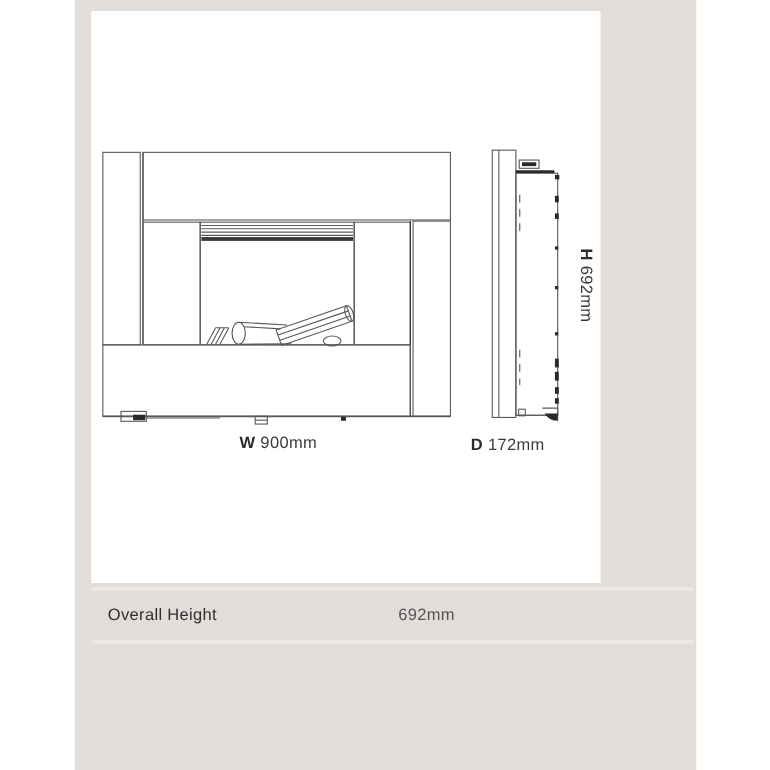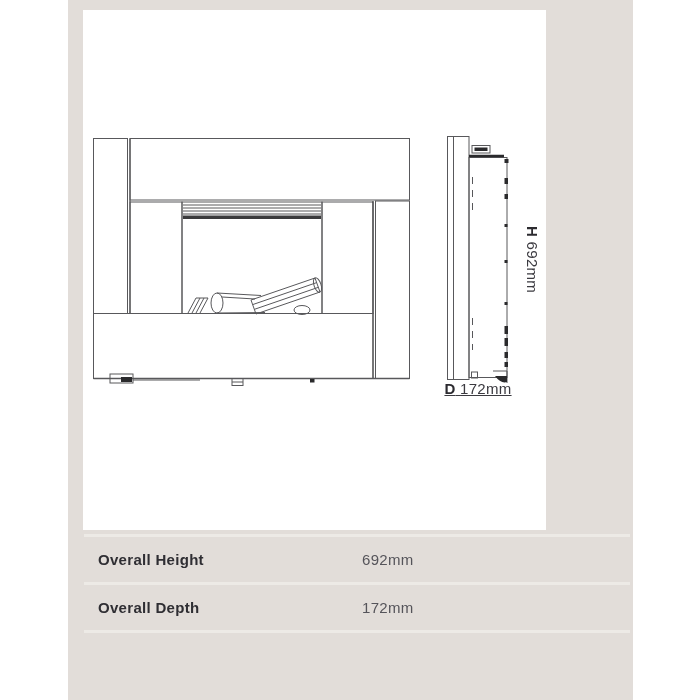--- a/index.html
+++ b/index.html
@@ -18,34 +18,34 @@
     background:#ffffff;
   }
   .diagram-panel svg{position:absolute;left:0;top:0;}
   .dim-label{
     position:absolute;
     font-size:15px;color:#3b3a40;letter-spacing:.3px;
     white-space:nowrap;
   }
   .dim-label b{font-weight:700;color:#2c2b30;}
   .w-label{left:85px;top:384px;width:170px;text-align:center;}
-  .d-label{left:345px;top:370px;width:100px;text-align:center;text-decoration:underline;}
+  .d-label{left:345px;top:386px;width:100px;}
   .h-label{left:441px;top:216px;writing-mode:vertical-rl;}
   .spec-table{
     position:absolute;left:16px;top:534px;width:546px;
     background:#edeae6;
     padding:3px 0;
     display:flex;flex-direction:column;gap:3px;
   }
   .spec-row{
     height:45px;background:#e2ddd9;
     display:flex;align-items:center;position:relative;
   }
   .spec-label{
-    margin-left:14px;font-size:15px;font-weight:700;
+    margin-left:14px;font-size:15px;font-weight:400;
     color:#2f2e33;letter-spacing:.3px;
   }
   .spec-value{
     position:absolute;left:278px;font-size:15px;
     color:#55545a;letter-spacing:.3px;
   }
 </style>
 </head>
 <body>
 
@@ -134,34 +134,34 @@
 
         <g>
           <line x1="386" y1="367.5" x2="424" y2="367.5"></line>
           <rect x="388.5" y="362" width="6" height="6"></rect>
           <path d="M410,361 L424,361 L424,373"></path>
           <path d="M412,366 Q418,374 424,372 L424,366 Z" fill="#2a2a2c" stroke="none"></path>
         </g>
       </g>
     </svg>
 
+    <div class="dim-label w-label">
+      <b>W</b>
+      <span>900mm</span>
+    </div>
     <div class="dim-label d-label">
       <b>D</b>
       <span>172mm</span>
     </div>
     <div class="dim-label h-label">
       <b>H</b>
       <span>692mm</span>
     </div>
   </div>
 
   <div class="spec-table">
     <div class="spec-row">
       <span class="spec-label">Overall Height</span>
       <span class="spec-value">692mm</span>
     </div>
-    <div class="spec-row">
-      <span class="spec-label">Overall Depth</span>
-      <span class="spec-value">172mm</span>
-    </div>
   </div>
 
 </div>
 
 </body></html>

